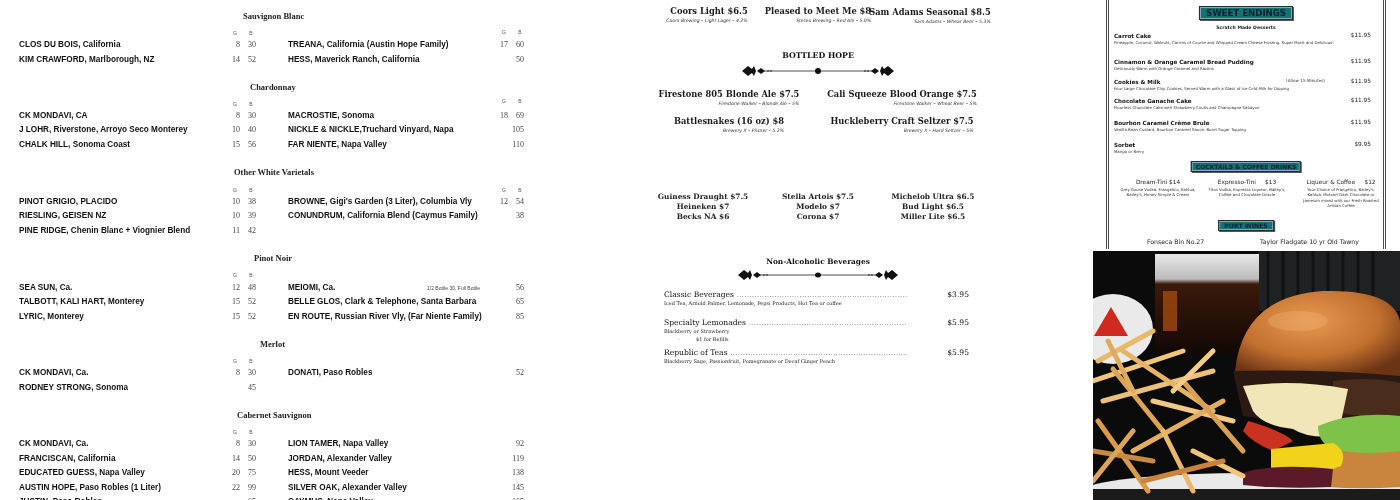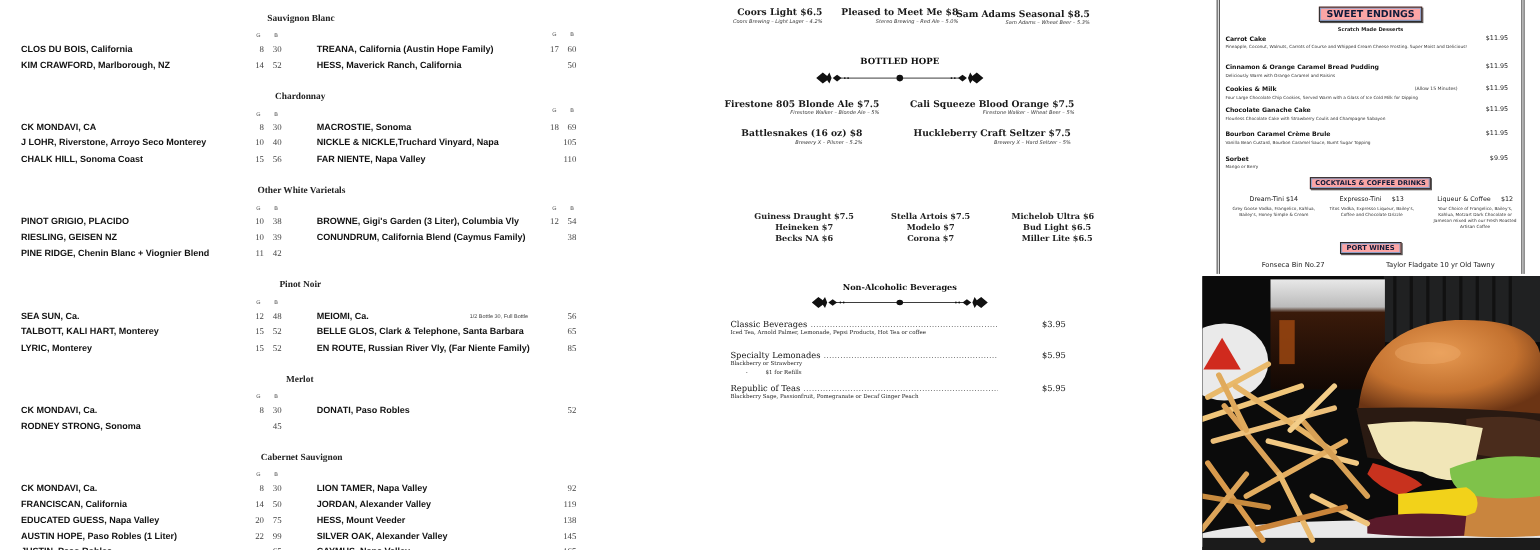--- a/index.html
+++ b/index.html
@@ -15,34 +15,34 @@
   .w-num { position: absolute; font-family: "Liberation Serif", serif; font-size: 8px; color: #444; white-space: nowrap; text-align: right; }
   .w-note { position: absolute; font-family: "Liberation Sans", sans-serif; font-size: 5px; color: #444; white-space: nowrap; }
 
   
   .beer { position: absolute; left: 645px; top: 0; width: 350px; height: 500px; overflow: hidden; }
   .b-item { position: absolute; text-align: right; white-space: nowrap; transform: translateX(-50%); }
   .b-name { font-family: "DejaVu Serif", serif; font-weight: bold; font-size: 8.3px; color: #1a1a1a; line-height: 11px; }
   .b-desc { font-family: "DejaVu Sans", sans-serif; font-style: italic; font-size: 4.6px; color: #333; line-height: 7px; }
   .b-heading { position: absolute; font-family: "DejaVu Serif", serif; font-weight: bold; font-size: 7.8px; color: #111; white-space: nowrap; transform: translateX(-50%); }
   .flourish { position: absolute; height: 14px; transform: translateX(-50%); }
-  .b-col { position: absolute; text-align: center; font-family: "DejaVu Serif", serif; font-weight: bold; font-size: 7.4px; line-height: 10px; color: #222; transform: translateX(-50%); white-space: nowrap; margin-left: 28px; }
+  .b-col { position: absolute; text-align: center; font-family: "DejaVu Serif", serif; font-weight: bold; font-size: 7.4px; line-height: 10px; color: #222; transform: translateX(-50%); white-space: nowrap; }
   .na-row { position: absolute; left: 19px; width: 305px; }
   .na-line { display: flex; align-items: baseline; font-family: "DejaVu Serif", serif; font-size: 7.6px; color: #111; }
   .na-label { white-space: nowrap; }
   .na-dots { flex: 1; overflow: hidden; white-space: nowrap; color: #333; font-size: 6px; letter-spacing: 0.6px; margin-left: 3px; }
   .na-price { margin-left: 40px; width: 22px; text-align: right; font-size: 7.6px; }
   .na-desc { font-family: "DejaVu Serif", serif; font-size: 5px; color: #222; line-height: 8px; white-space: nowrap; }
   .na-sub { font-family: "DejaVu Serif", serif; font-size: 5px; color: #222; line-height: 8px; padding-left: 14px; white-space: nowrap; }
   .na-sub .dash { display: inline-block; width: 18px; }
 
   
   .dessert { position: absolute; left: 1106px; top: 0; width: 280px; height: 249px; background: #fff;
              border-left: 3px double #4a4a4a; border-right: 3px double #4a4a4a; overflow: hidden; }
-  .d-badge { position: absolute; left: 50%; transform: translateX(-50%); background: #fca5a5;
+  .d-badge { position: absolute; left: 50%; transform: translateX(-50%); background: #0f766e;
              border: 1px solid #2c2c2c; box-shadow: inset 0 0 0 1px #8fa0c8, 1px 1px 0 #555;
              font-family: "DejaVu Sans", sans-serif; font-weight: bold; color: #0f1a3a; white-space: nowrap; text-align: center; }
   .d-sub { position: absolute; left: 50%; transform: translateX(-50%); font-family: "DejaVu Sans", sans-serif; font-weight: bold; font-size: 4.6px; color: #222; white-space: nowrap; }
   .d-item { position: absolute; left: 5px; width: 255px; }
   .d-name { font-family: "DejaVu Sans", sans-serif; font-weight: bold; font-size: 5.6px; color: #111; line-height: 8px; white-space: nowrap; }
   .d-desc { font-family: "DejaVu Sans", sans-serif; font-size: 3.9px; color: #333; line-height: 5.5px; }
   .d-price { position: absolute; right: -2px; top: 0; font-family: "DejaVu Sans", sans-serif; font-size: 5.8px; color: #222; }
   .d-note { position: absolute; right: 44px; top: 0; font-family: "DejaVu Sans", sans-serif; font-size: 4.2px; color: #333; white-space: nowrap; }
   .c-col { position: absolute; width: 78px; text-align: center; transform: translateX(-50%); }
   .c-head { font-family: "DejaVu Sans", sans-serif; font-size: 5.8px; color: #222; line-height: 9px; white-space: nowrap; }

